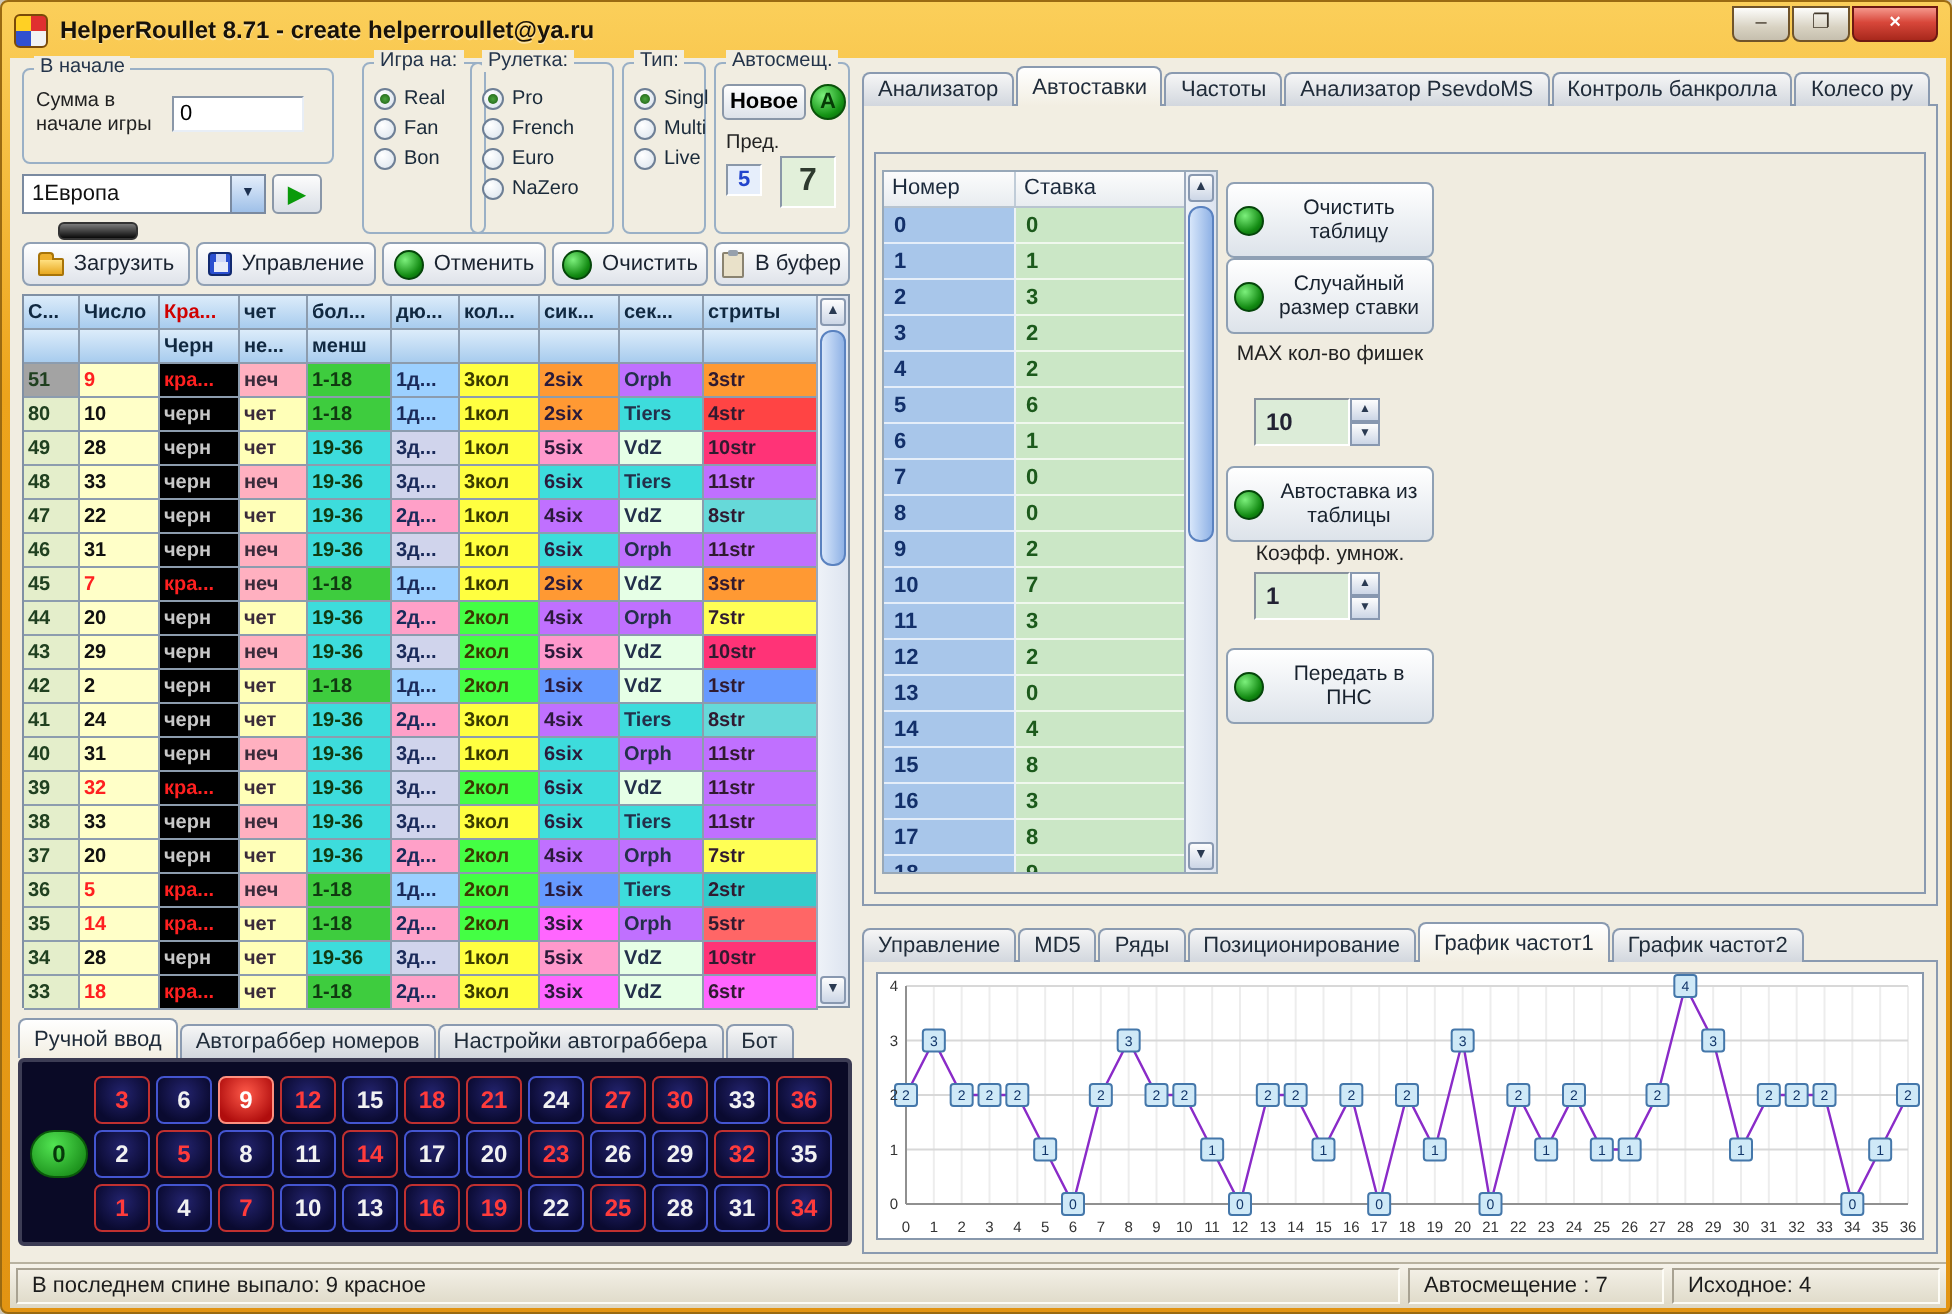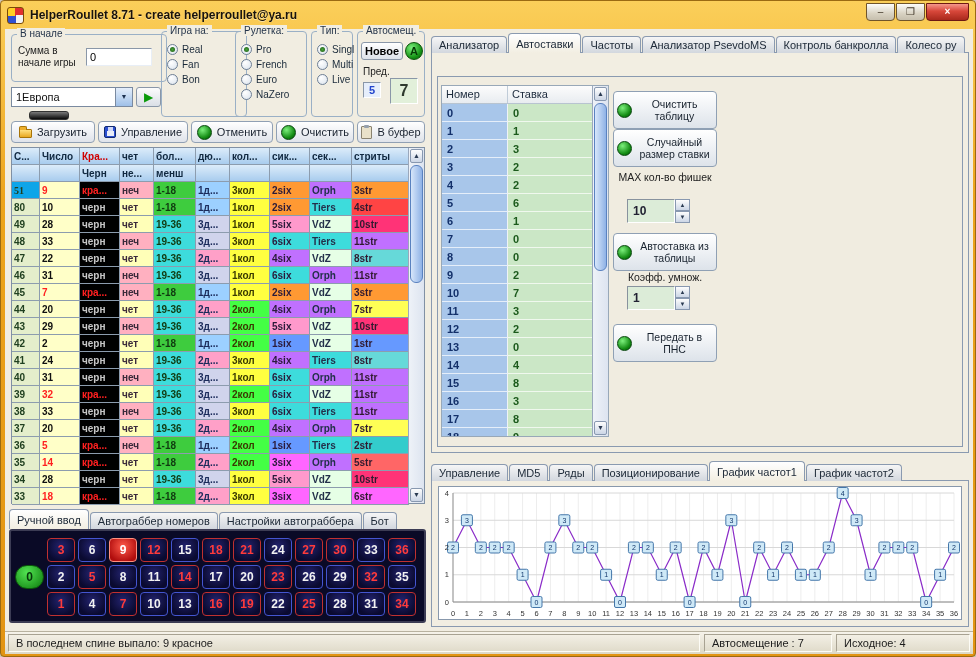--- a/index.html
+++ b/index.html
@@ -125,21 +125,21 @@
     </div>
     <div class="combo abs" style="left:6px;top:58px;width:122px;">
       <span class="combo-text">1Европа</span>
       <span class="combo-arrow">▼</span>
     </div>
     <button class="play-btn abs" style="left:131px;top:58px;width:25px;height:20px;">
       <span class="play-icon">▶</span>
     </button>
     <div class="dark-pill abs" style="left:24px;top:82px;width:40px;height:9px;"></div>
 
-    <div class="gbox radios-pad" style="left:156px;top:2px;width:86px;height:86px;">
+    <div class="gbox radios-pad" style="left:176px;top:2px;width:62px;height:86px;">
       <span class="glabel">Игра на:</span>
     <div class="radio-row">
           <span class="radio-circle on"></span>
           <span class="radio-label">Real</span>
         </div>
         <div class="radio-row">
           <span class="radio-circle"></span>
           <span class="radio-label">Fan</span>
         </div>
         <div class="radio-row">
@@ -226,21 +226,21 @@
           <div class="st-cell st-head"></div>
           <div class="st-cell st-head"></div>
           <div class="st-cell st-head">Черн</div>
           <div class="st-cell st-head">не...</div>
           <div class="st-cell st-head">менш</div>
           <div class="st-cell st-head"></div>
           <div class="st-cell st-head"></div>
           <div class="st-cell st-head"></div>
           <div class="st-cell st-head"></div>
           <div class="st-cell st-head"></div>
-          <div class="st-cell" style="background: #0ea5e9; color: rgb(32, 64, 32); font-family: Liberation Serif, serif;">51</div>
+          <div class="st-cell" style="background: #a3a3a3; color: rgb(32, 64, 32);">51</div>
           <div class="st-cell" style="background: rgb(255, 255, 200); color: rgb(255, 32, 32);">9</div>
           <div class="st-cell" style="background: rgb(0, 0, 0); color: rgb(255, 32, 32);">кра...</div>
           <div class="st-cell" style="background: rgb(255, 176, 192); color: rgb(58, 42, 58);">неч</div>
           <div class="st-cell" style="background: rgb(62, 204, 62); color: rgb(16, 58, 16);">1-18</div>
           <div class="st-cell" style="background: rgb(156, 208, 255); color: rgb(26, 42, 90);">1д...</div>
           <div class="st-cell" style="background: rgb(255, 255, 64); color: rgb(58, 58, 0);">3кол</div>
           <div class="st-cell" style="background: rgb(255, 153, 51); color: rgb(42, 26, 58);">2six</div>
           <div class="st-cell" style="background: rgb(192, 112, 255); color: rgb(35, 48, 74);">Orph</div>
           <div class="st-cell" style="background: rgb(255, 153, 51); color: rgb(48, 26, 48);">3str</div>
           <div class="st-cell" style="background: rgb(228, 238, 203); color: rgb(32, 64, 32);">80</div>

